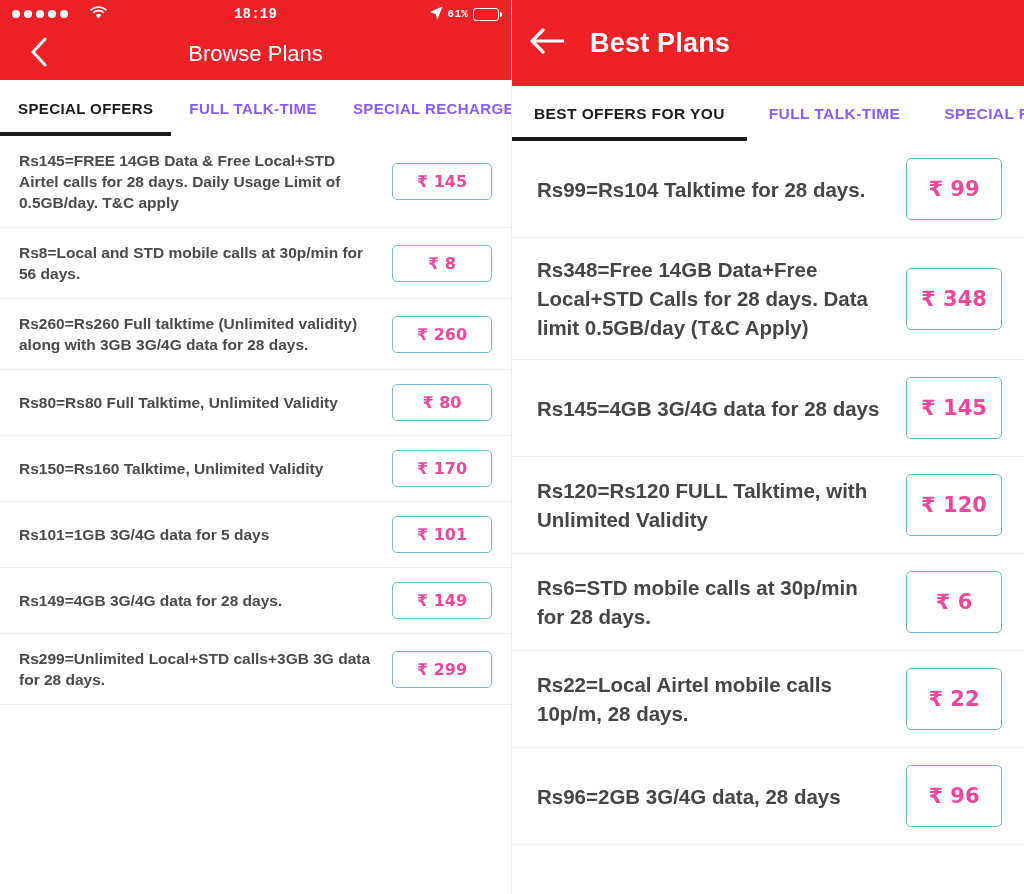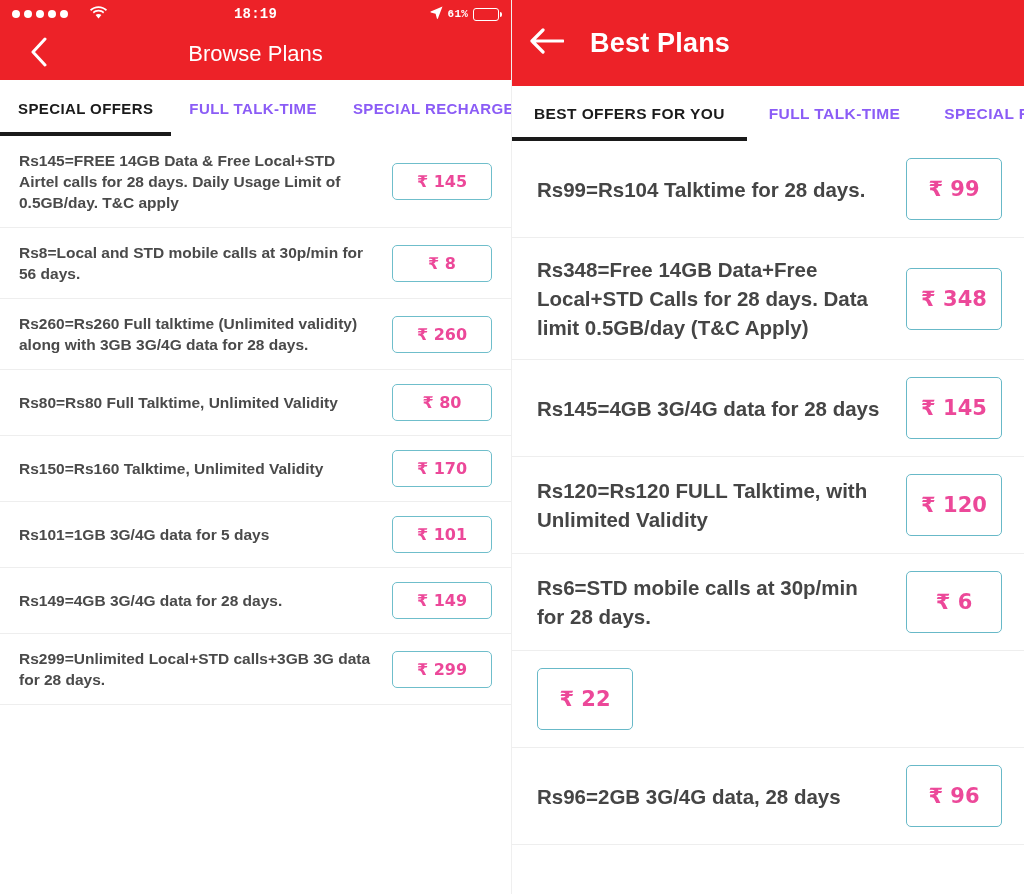--- a/index.html
+++ b/index.html
@@ -236,20 +236,21 @@
       </div>
       <div class="plan-row">
         <span class="plan-desc">Rs120=Rs120 FULL Talktime, with Unlimited Validity</span>
         <span class="price-btn rupee">₹ 120</span>
       </div>
       <div class="plan-row">
         <span class="plan-desc">Rs6=STD mobile calls at 30p/min for 28 days.</span>
         <span class="price-btn rupee">₹ 6</span>
       </div>
       <div class="plan-row">
+        <span class="plan-desc">Rs22=Local Airtel mobile calls 10p/m, 28 days.</span>
         <span class="price-btn rupee">₹ 22</span>
       </div>
       <div class="plan-row">
         <span class="plan-desc">Rs96=2GB 3G/4G data, 28 days</span>
         <span class="price-btn rupee">₹ 96</span>
       </div>
     </div>
   </div>
 
 </div>

